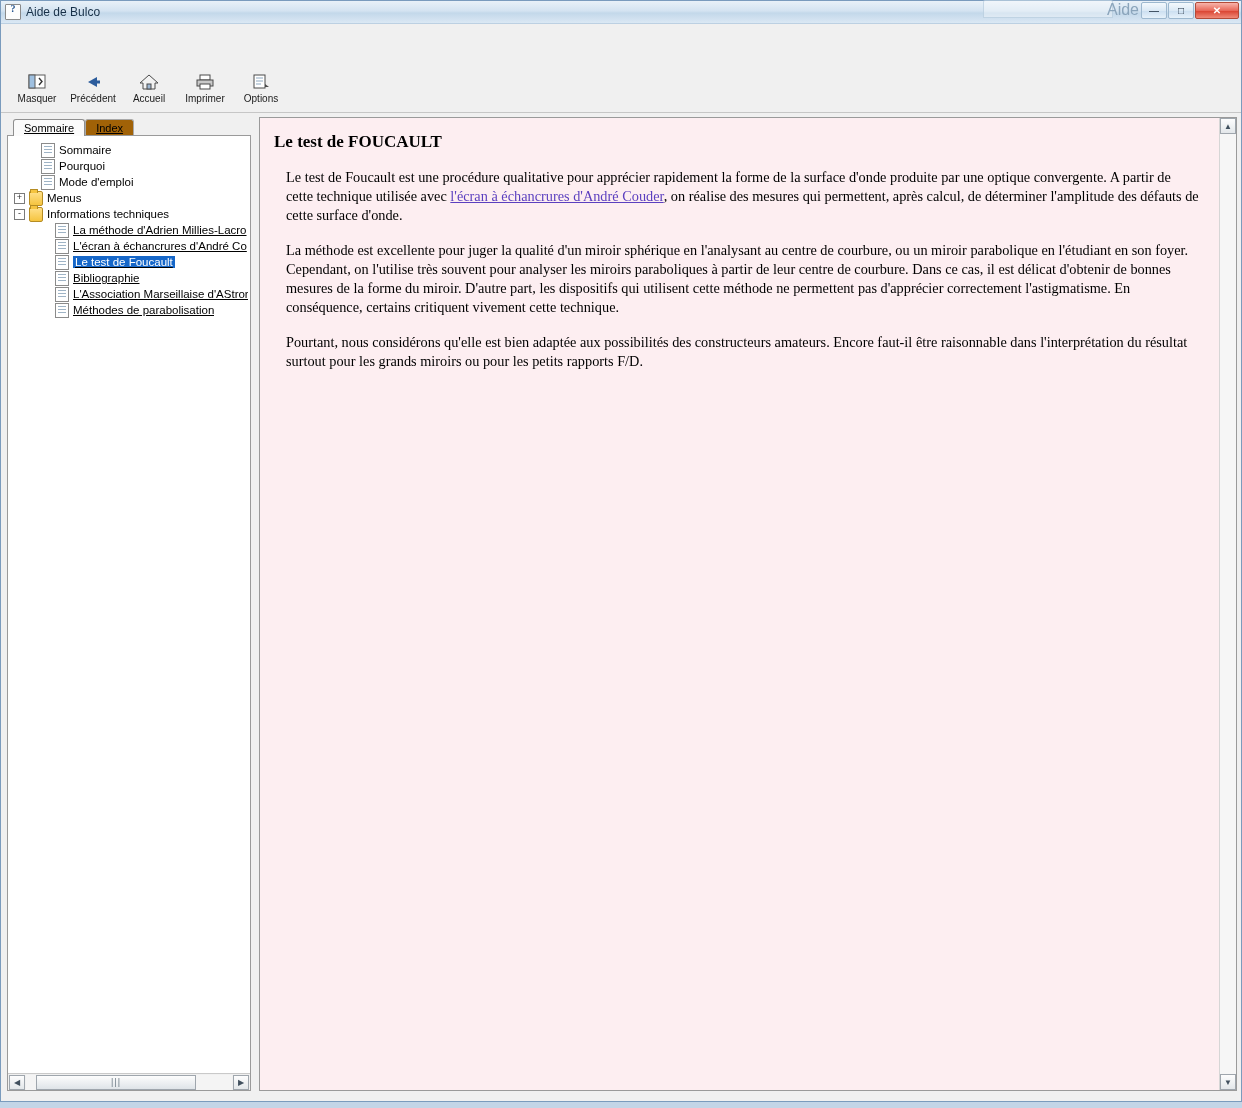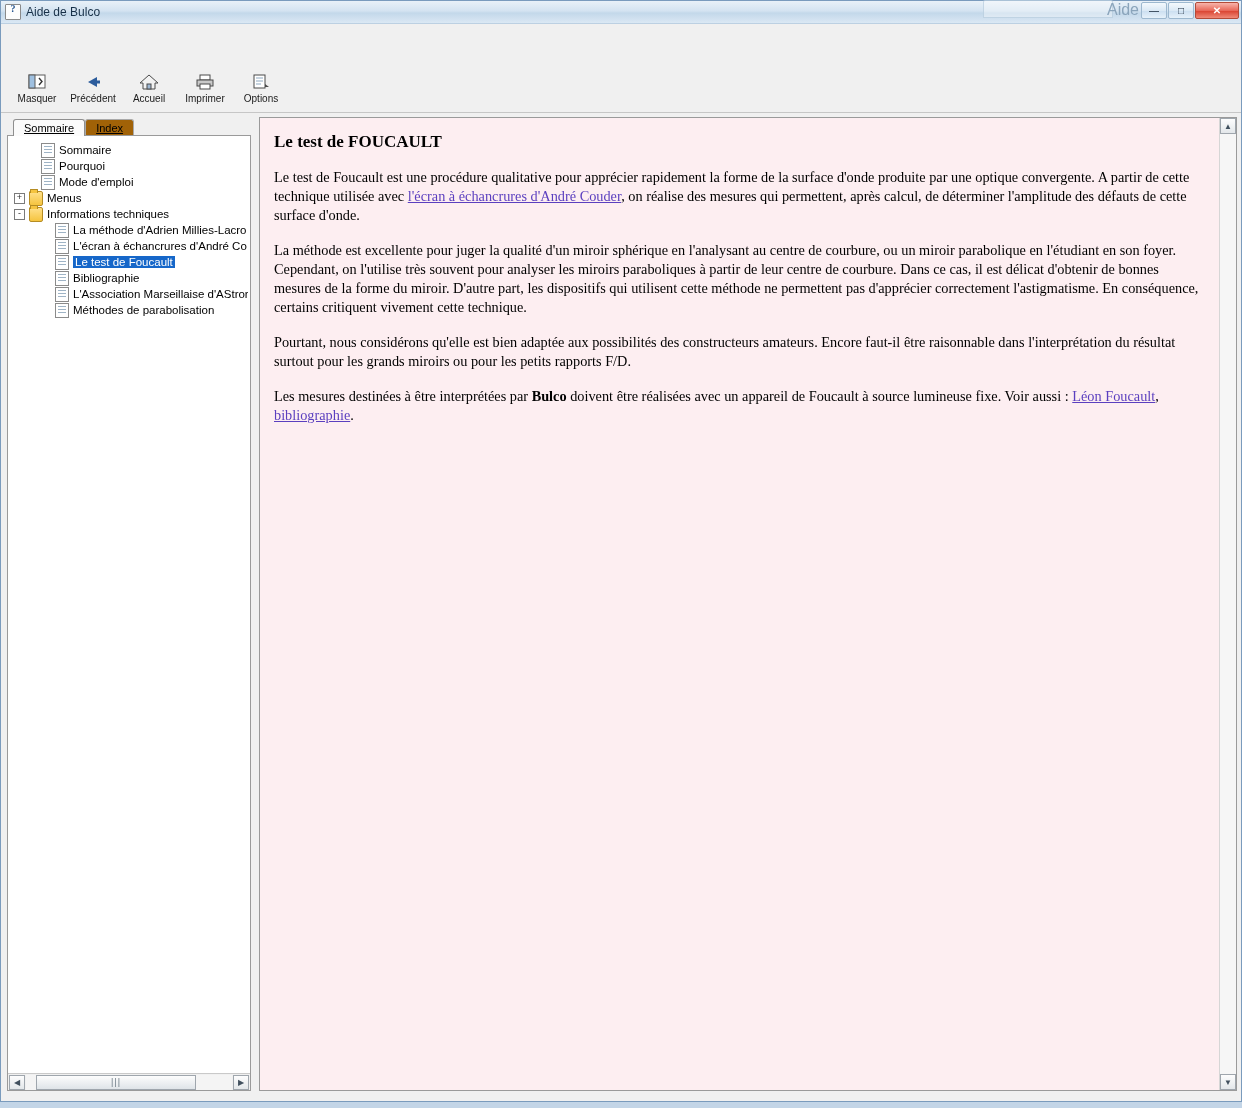--- a/index.html
+++ b/index.html
@@ -242,21 +242,21 @@
     border-bottom: none;
     border-radius: 1px 1px 0 0;
   }
   .tnode .label { overflow: hidden; }
   .tnode.selected .label {
     background: #1667c9;
     color: #ffffff;
     padding: 0 2px;
   }
   .indent1 { padding-left: 14px; }
-  .indent2 { padding-left: 28px; }
+  .indent2 { padding-left: 28px; text-decoration: underline; }
   
   .hscroll {
     height: 17px;
     border-top: 1px solid #c9c9c9;
     background: #f0f0f0;
     display: flex;
     align-items: center;
     padding: 0 1px;
     box-sizing: border-box;
   }
@@ -311,21 +311,21 @@
   }
   .content h1 {
     font-size: 17px;
     margin: 0 0 16px 0;
     font-family: "Liberation Serif", serif;
     font-weight: bold;
   }
   .content p {
     font-size: 14.3px;
     line-height: 1.33;
-    margin: 0 0 16px 0;
+    margin: 0 0 16px 12px;
     text-align: left;
   }
   .content a {
     color: #5b3fbf;
     text-decoration: underline;
   }
   .vscroll {
     width: 17px;
     background: #f0f0f0;
     border-left: 1px solid #d6d6d6;
@@ -533,23 +533,20 @@
 
           <p>
             <span>Le test de Foucault est une procédure qualitative pour apprécier rapidement la forme de la surface d'onde produite par une optique convergente. A partir de cette technique utilisée avec </span><a href="#">l'écran à échancrures d'André Couder</a><span>, on réalise des mesures qui permettent, après calcul, de déterminer l'amplitude des défauts de cette surface d'onde.</span>
           </p>
 
           <p>La méthode est excellente pour juger la qualité d'un miroir sphérique en l'analysant au centre de courbure, ou un miroir parabolique en l'étudiant en son foyer. Cependant, on l'utilise très souvent pour analyser les miroirs paraboliques à partir de leur centre de courbure. Dans ce cas, il est délicat d'obtenir de bonnes mesures de la forme du miroir. D'autre part, les dispositifs qui utilisent cette méthode ne permettent pas d'apprécier correctement l'astigmatisme. En conséquence, certains critiquent vivement cette technique.</p>
 
           <p>Pourtant, nous considérons qu'elle est bien adaptée aux possibilités des constructeurs amateurs. Encore faut-il être raisonnable dans l'interprétation du résultat surtout pour les grands miroirs ou pour les petits rapports F/D.</p>
 
 
-          <p>
-            <span>Les mesures destinées à être interprétées par </span><b>Bulco</b><span> doivent être réalisées avec un appareil de Foucault à source lumineuse fixe. Voir aussi : </span><a href="#">Léon Foucault</a><span>, </span><a href="#">bibliographie</a><span>.</span>
-          </p>
         </div>
 
         <div class="vscroll">
           <div class="vs-btn">▲</div>
           <div class="vs-track"></div>
           <div class="vs-btn">▼</div>
         </div>
       </div>
 
     </div>

